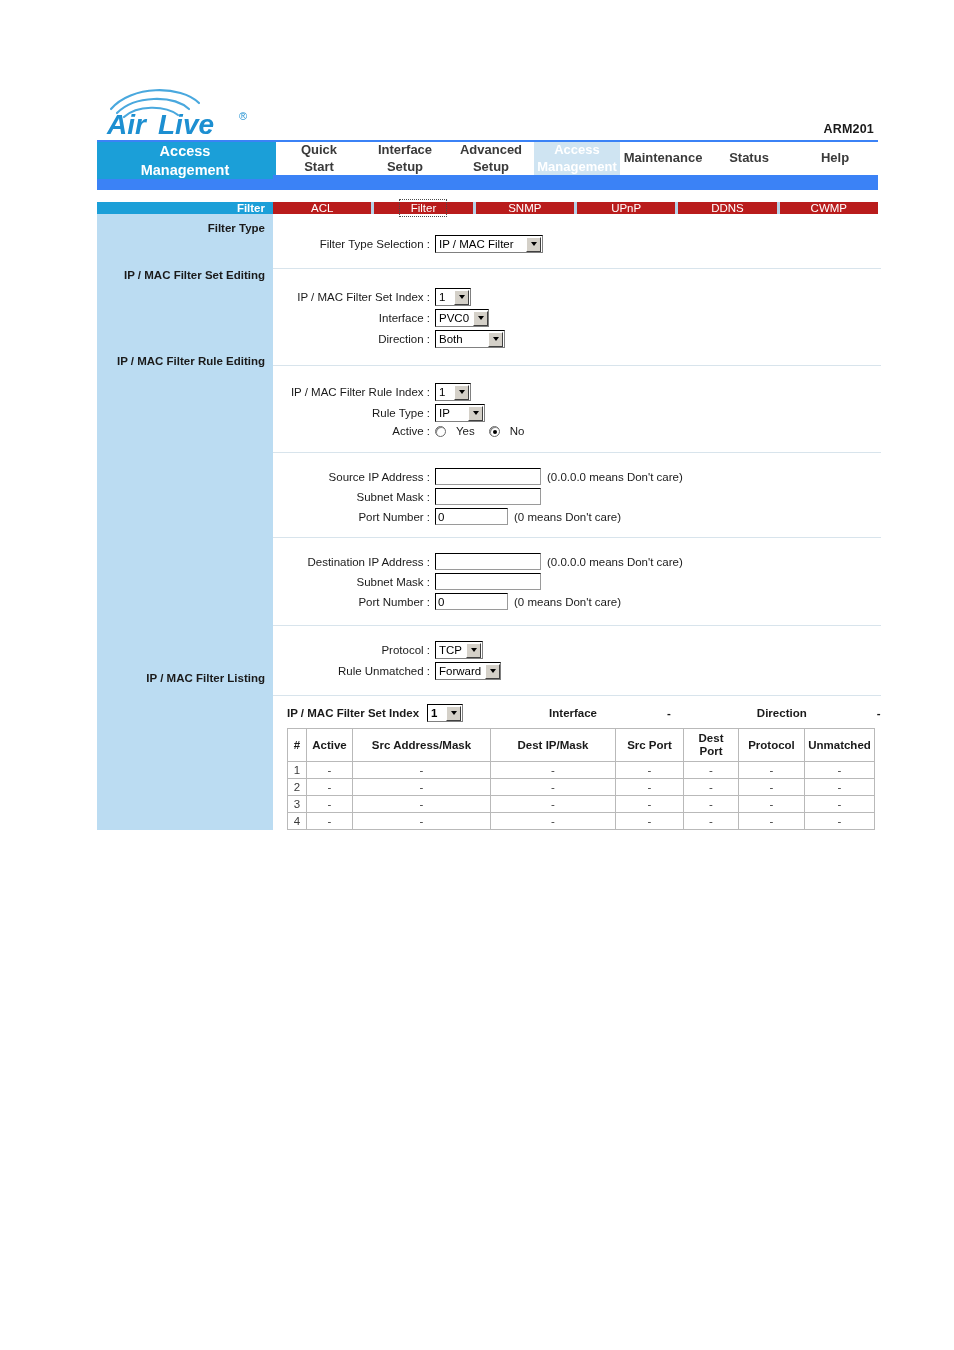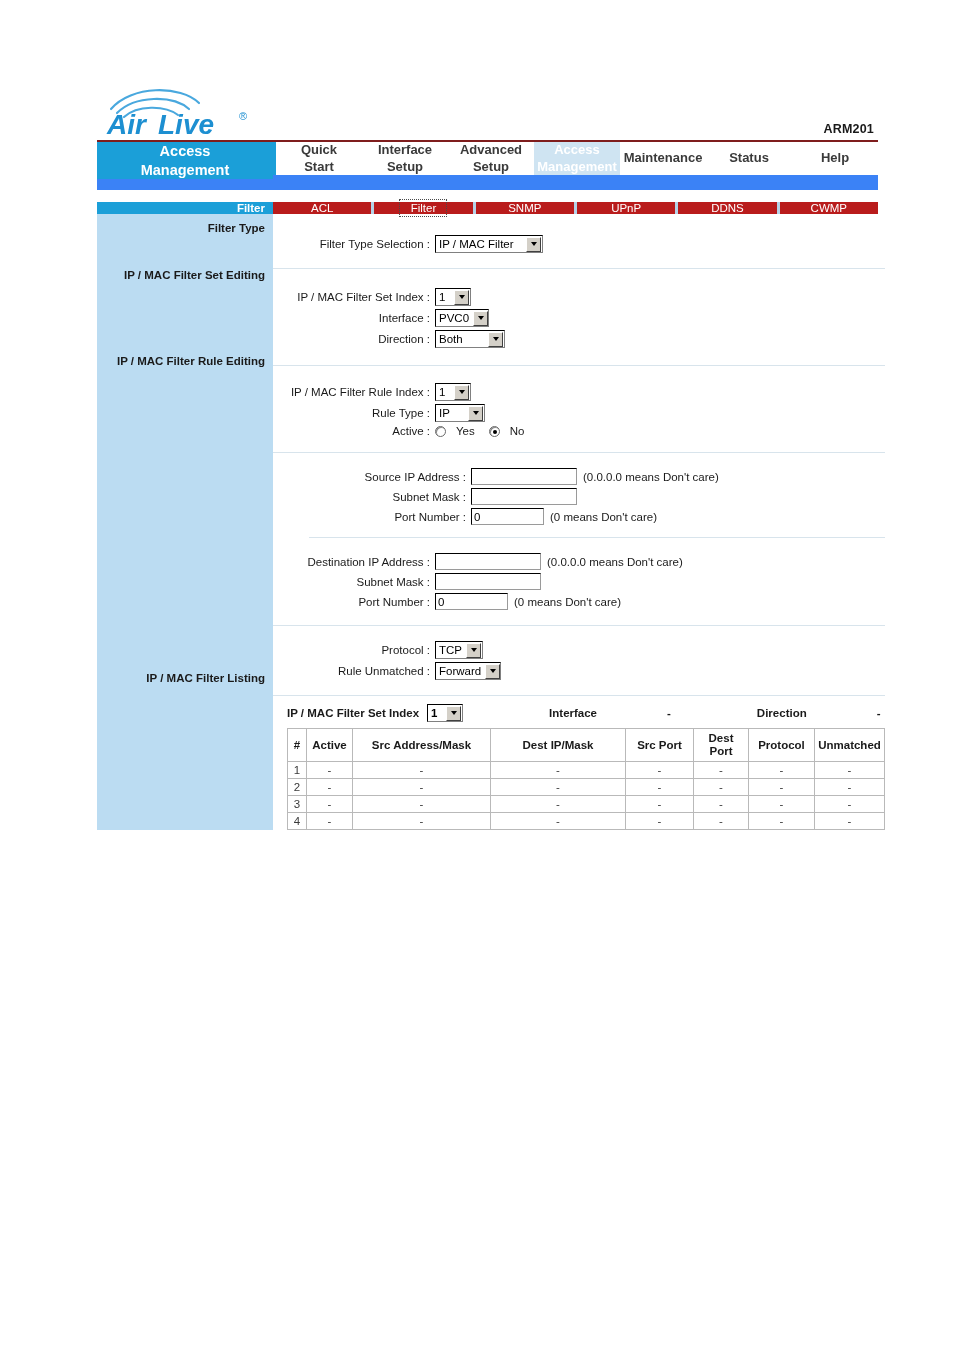--- a/index.html
+++ b/index.html
@@ -18,21 +18,21 @@
     position: absolute;
     left: 97px; top: 85px;
     width: 781px;
   }
 
   
   .logobar {
     height: 57px;
     background: #ffffff;
     position: relative;
-    border-bottom: 2px solid #7f1d1d;
+    border-bottom: 2px solid #3b82f6;
   }
   .logo {
     position: absolute;
     left: 6px; top: 2px;
     width: 175px; height: 52px;
   }
   .logo svg { display: block; }
   .model-id {
     position: absolute;
     right: 4px; bottom: 4px;
@@ -298,21 +298,21 @@
   }
   table.ftable td {
     padding: 2px;
     background: #ffffff;
     height: 16px;
     color: #3a3a3a;
   }
   .c-num { width: 19px; }
   .c-act { width: 46px; }
   .c-src { width: 138px; }
-  .c-dst { width: 135px; }
+  .c-dst { width: 125px; }
   .c-sp  { width: 68px; }
   .c-dp  { width: 55px; }
   .c-pro { width: 66px; }
   .c-unm { width: 70px; }
 </style>
 </head>
 <body>
 
 <div class="page">
  <div class="router-ui">
@@ -457,21 +457,21 @@
             <span class="radio"></span>
             <span class="radio-label">Yes</span>
           </span>
           <span class="radio-wrap">
             <span class="radio on"></span>
             <span class="radio-label">No</span>
           </span>
         </div>
       </div>
 
-      <div class="section" style="padding-top:12px;margin-left:36px;">
+      <div class="section" style="padding-top:12px;">
         <div class="frow">
           <div class="flabel">Source IP Address :</div>
           <input class="txtin ip" type="text" value="" style="">
           <span class="hint">(0.0.0.0 means Don't care)</span>
         </div>
         <div class="frow">
           <div class="flabel">Subnet Mask :</div>
           <input class="txtin ip" type="text" value="" style="">
         </div>
         <div class="frow">

